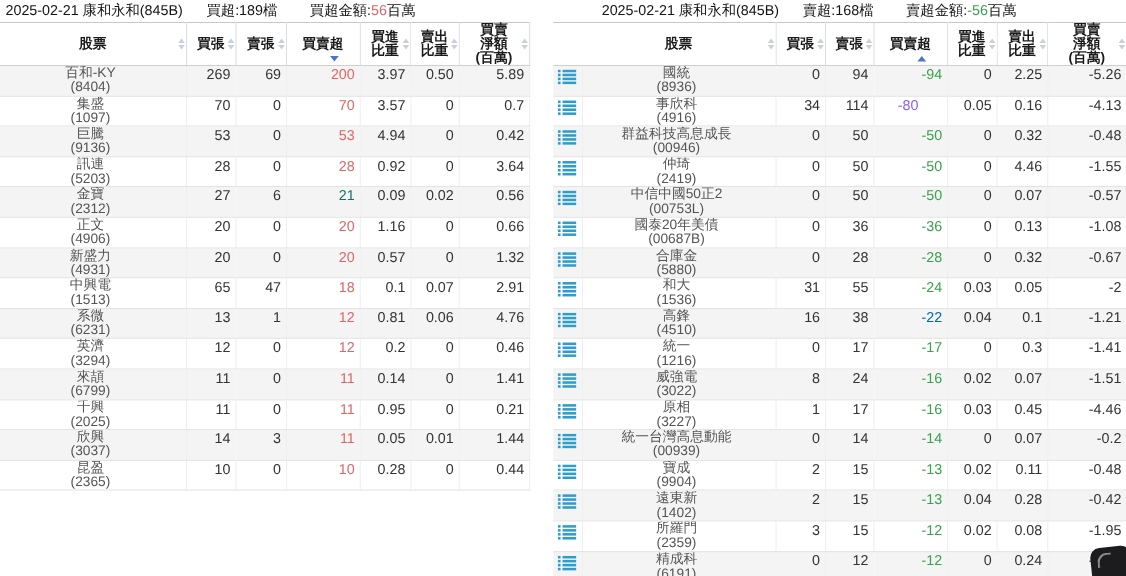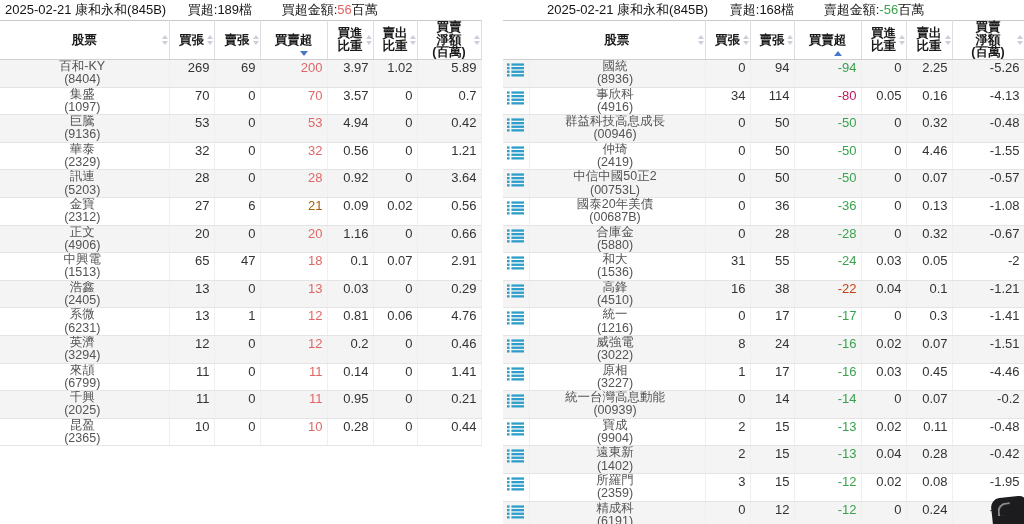--- a/index.html
+++ b/index.html
@@ -92,21 +92,21 @@
       <tbody>
           <tr>
             <td class="stock-cell">
               <div class="s-name">百和-KY</div>
               <div class="s-code">(8404)</div>
             </td>
             <td class="num">269</td>
             <td class="num">69</td>
             <td class="num" style="color: rgb(224, 102, 102);">200</td>
             <td class="num">3.97</td>
-            <td class="num">1.02</td>
+            <td class="num">0.50</td>
             <td class="num">5.89</td>
           </tr>
           <tr>
             <td class="stock-cell">
               <div class="s-name">集盛</div>
               <div class="s-code">(1097)</div>
             </td>
             <td class="num">70</td>
             <td class="num">0</td>
             <td class="num" style="color: rgb(224, 102, 102);">70</td>
@@ -121,92 +121,80 @@
             </td>
             <td class="num">53</td>
             <td class="num">0</td>
             <td class="num" style="color: rgb(224, 102, 102);">53</td>
             <td class="num">4.94</td>
             <td class="num">0</td>
             <td class="num">0.42</td>
           </tr>
           <tr>
             <td class="stock-cell">
-              <div class="s-name">華泰</div>
-              <div class="s-code">(2329)</div>
-            </td>
-            <td class="num">32</td>
-            <td class="num">0</td>
-            <td class="num" style="color: rgb(224, 102, 102);">32</td>
-            <td class="num">0.56</td>
-            <td class="num">0</td>
-            <td class="num">1.21</td>
-          </tr>
-          <tr>
-            <td class="stock-cell">
               <div class="s-name">訊連</div>
               <div class="s-code">(5203)</div>
             </td>
             <td class="num">28</td>
             <td class="num">0</td>
             <td class="num" style="color: rgb(224, 102, 102);">28</td>
             <td class="num">0.92</td>
             <td class="num">0</td>
             <td class="num">3.64</td>
           </tr>
           <tr>
             <td class="stock-cell">
               <div class="s-name">金寶</div>
               <div class="s-code">(2312)</div>
             </td>
             <td class="num">27</td>
             <td class="num">6</td>
-            <td class="num" style="color: #a16207;">21</td>
+            <td class="num" style="color: #0f766e;">21</td>
             <td class="num">0.09</td>
             <td class="num">0.02</td>
             <td class="num">0.56</td>
           </tr>
           <tr>
             <td class="stock-cell">
               <div class="s-name">正文</div>
               <div class="s-code">(4906)</div>
             </td>
             <td class="num">20</td>
             <td class="num">0</td>
             <td class="num" style="color: rgb(224, 102, 102);">20</td>
             <td class="num">1.16</td>
             <td class="num">0</td>
             <td class="num">0.66</td>
+          </tr>
+          <tr>
+            <td class="stock-cell">
+              <div class="s-name">新盛力</div>
+              <div class="s-code">(4931)</div>
+            </td>
+            <td class="num">20</td>
+            <td class="num">0</td>
+            <td class="num" style="color: rgb(224, 102, 102);">20</td>
+            <td class="num">0.57</td>
+            <td class="num">0</td>
+            <td class="num">1.32</td>
           </tr>
           <tr>
             <td class="stock-cell">
               <div class="s-name">中興電</div>
               <div class="s-code">(1513)</div>
             </td>
             <td class="num">65</td>
             <td class="num">47</td>
             <td class="num" style="color: rgb(224, 102, 102);">18</td>
             <td class="num">0.1</td>
             <td class="num">0.07</td>
             <td class="num">2.91</td>
           </tr>
           <tr>
             <td class="stock-cell">
-              <div class="s-name">浩鑫</div>
-              <div class="s-code">(2405)</div>
-            </td>
-            <td class="num">13</td>
-            <td class="num">0</td>
-            <td class="num" style="color: rgb(224, 102, 102);">13</td>
-            <td class="num">0.03</td>
-            <td class="num">0</td>
-            <td class="num">0.29</td>
-          </tr>
-          <tr>
-            <td class="stock-cell">
               <div class="s-name">系微</div>
               <div class="s-code">(6231)</div>
             </td>
             <td class="num">13</td>
             <td class="num">1</td>
             <td class="num" style="color: rgb(224, 102, 102);">12</td>
             <td class="num">0.81</td>
             <td class="num">0.06</td>
             <td class="num">4.76</td>
           </tr>
@@ -238,20 +226,32 @@
             <td class="stock-cell">
               <div class="s-name">千興</div>
               <div class="s-code">(2025)</div>
             </td>
             <td class="num">11</td>
             <td class="num">0</td>
             <td class="num" style="color: rgb(224, 102, 102);">11</td>
             <td class="num">0.95</td>
             <td class="num">0</td>
             <td class="num">0.21</td>
+          </tr>
+          <tr>
+            <td class="stock-cell">
+              <div class="s-name">欣興</div>
+              <div class="s-code">(3037)</div>
+            </td>
+            <td class="num">14</td>
+            <td class="num">3</td>
+            <td class="num" style="color: rgb(224, 102, 102);">11</td>
+            <td class="num">0.05</td>
+            <td class="num">0.01</td>
+            <td class="num">1.44</td>
           </tr>
           <tr>
             <td class="stock-cell">
               <div class="s-name">昆盈</div>
               <div class="s-code">(2365)</div>
             </td>
             <td class="num">10</td>
             <td class="num">0</td>
             <td class="num" style="color: rgb(224, 102, 102);">10</td>
             <td class="num">0.28</td>
@@ -350,21 +350,21 @@
                   <rect x="0" y="11.2" width="2.6" height="2.3"></rect>
                   <rect x="4.4" y="11.2" width="12.6" height="2.3"></rect>
                 </g>
               </svg></td>
             <td class="stock-cell">
               <div class="s-name">事欣科</div>
               <div class="s-code">(4916)</div>
             </td>
             <td class="num">34</td>
             <td class="num">114</td>
-            <td class="num" style="color: #be185d;">-80</td>
+            <td class="num" style="color: #8b5cf6; text-align: center;">-80</td>
             <td class="num">0.05</td>
             <td class="num">0.16</td>
             <td class="num">-4.13</td>
           </tr>
           <tr>
             <td class="icon-cell"><svg width="17" height="14" viewBox="0 0 17 14">
                 <g fill="#2d9dc9">
                   <rect x="0" y="0.4" width="2.6" height="2.3"></rect>
                   <rect x="4.4" y="0.4" width="12.6" height="2.3"></rect>
                   <rect x="0" y="4" width="2.6" height="2.3"></rect>
@@ -518,21 +518,21 @@
                   <rect x="0" y="11.2" width="2.6" height="2.3"></rect>
                   <rect x="4.4" y="11.2" width="12.6" height="2.3"></rect>
                 </g>
               </svg></td>
             <td class="stock-cell">
               <div class="s-name">高鋒</div>
               <div class="s-code">(4510)</div>
             </td>
             <td class="num">16</td>
             <td class="num">38</td>
-            <td class="num" style="color: #c2410c;">-22</td>
+            <td class="num" style="color: #0369a1;">-22</td>
             <td class="num">0.04</td>
             <td class="num">0.1</td>
             <td class="num">-1.21</td>
           </tr>
           <tr>
             <td class="icon-cell"><svg width="17" height="14" viewBox="0 0 17 14">
                 <g fill="#2d9dc9">
                   <rect x="0" y="0.4" width="2.6" height="2.3"></rect>
                   <rect x="4.4" y="0.4" width="12.6" height="2.3"></rect>
                   <rect x="0" y="4" width="2.6" height="2.3"></rect>

